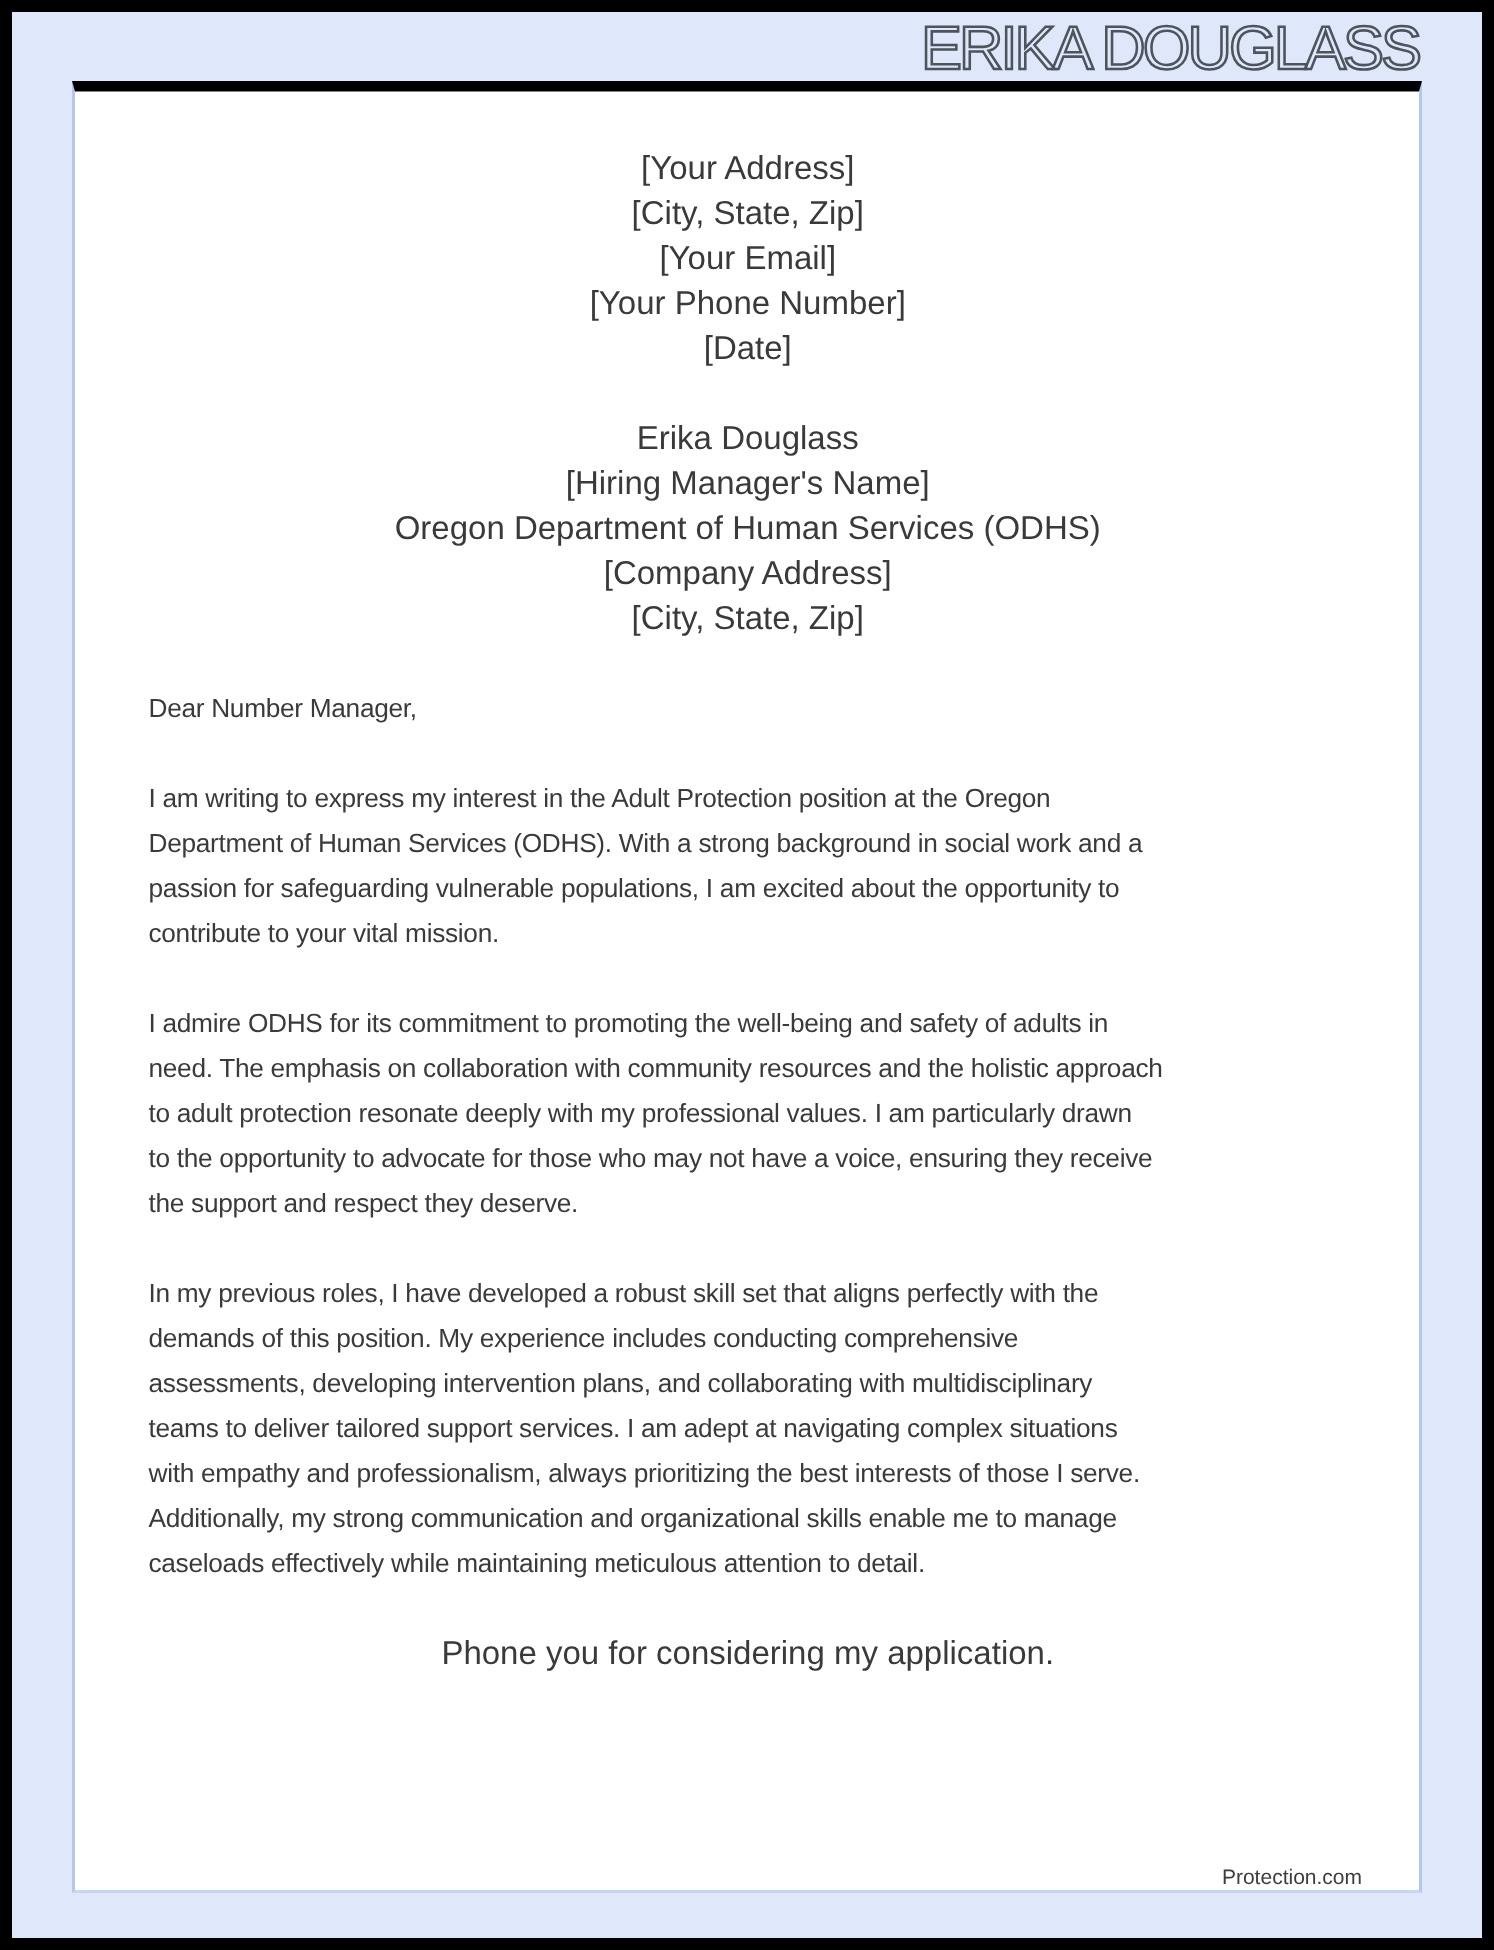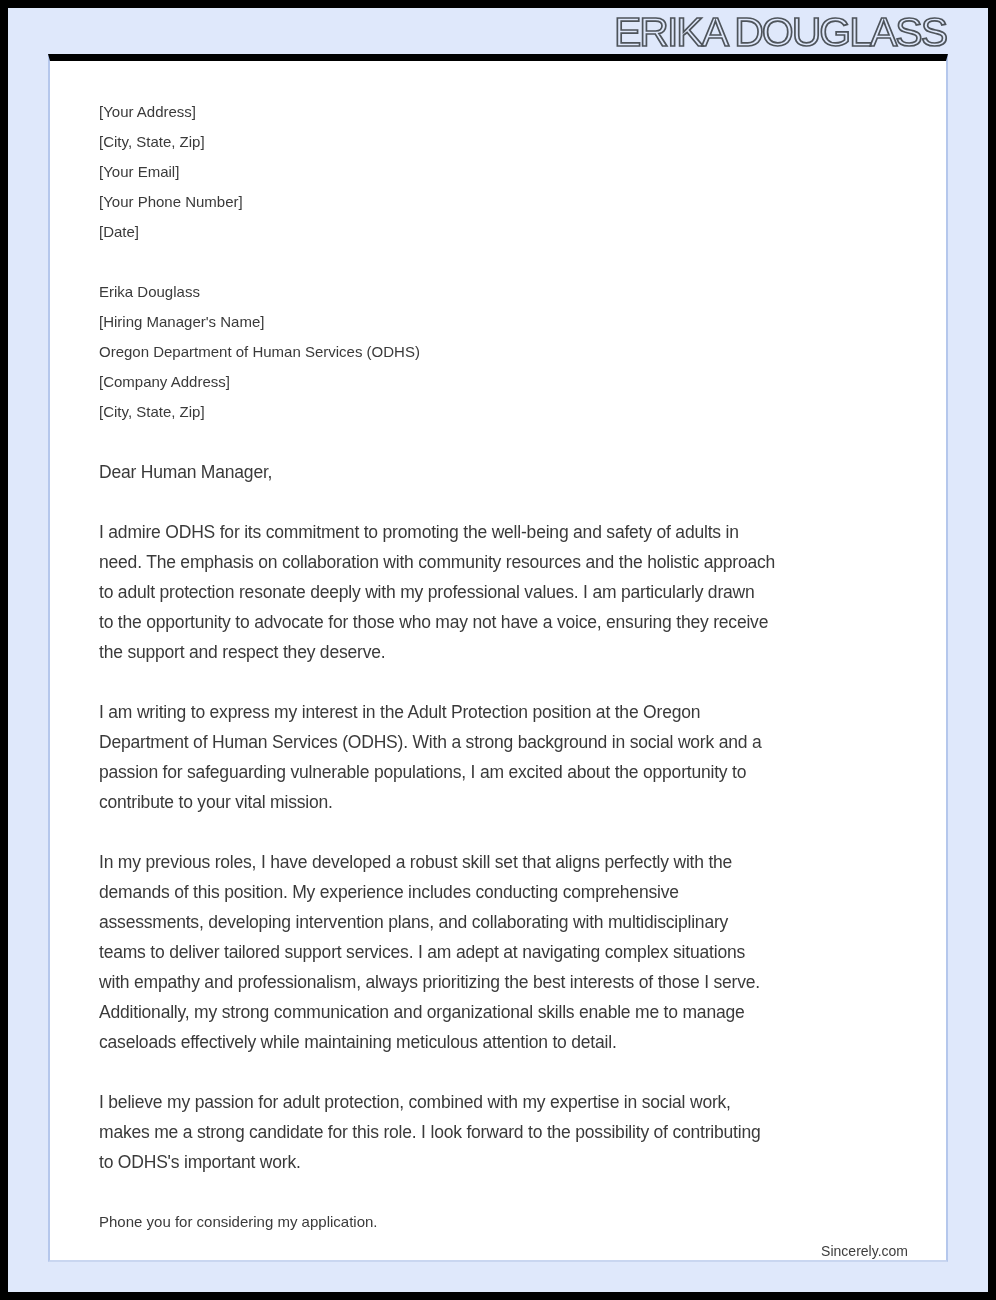--- a/index.html
+++ b/index.html
@@ -52,22 +52,23 @@
     padding: 36px 48px 0 49px;
     overflow: visible;
   }
   .blk {
     margin: 0 0 30px 0;
     white-space: pre-line;
     line-height: 30px;
     color: #3a3a3a;
   }
   .blk.lg {
-    font-size: 15px;
+    font-size: 22px;
     letter-spacing: 0px;
+    text-align: center;
   }
   .blk.body {
     font-size: 17.5px;
     letter-spacing: -0.2px;
   }
   .watermark {
     position: absolute;
     right: 38px;
     bottom: 1px;
     font-size: 14px;
@@ -91,45 +92,42 @@
 [Your Email]
 [Your Phone Number]
 [Date]</div>
 
     <div class="blk lg">Erika Douglass
 [Hiring Manager's Name]
 Oregon Department of Human Services (ODHS)
 [Company Address]
 [City, State, Zip]</div>
 
-    <div class="blk body">Dear Human Manager,</div>
+    <div class="blk body">Dear Number Manager,</div>
+
+    <div class="blk body">I am writing to express my interest in the Adult Protection position at the Oregon
+Department of Human Services (ODHS). With a strong background in social work and a
+passion for safeguarding vulnerable populations, I am excited about the opportunity to
+contribute to your vital mission.</div>
 
     <div class="blk body">I admire ODHS for its commitment to promoting the well-being and safety of adults in
 need. The emphasis on collaboration with community resources and the holistic approach
 to adult protection resonate deeply with my professional values. I am particularly drawn
 to the opportunity to advocate for those who may not have a voice, ensuring they receive
 the support and respect they deserve.</div>
-
-    <div class="blk body">I am writing to express my interest in the Adult Protection position at the Oregon
-Department of Human Services (ODHS). With a strong background in social work and a
-passion for safeguarding vulnerable populations, I am excited about the opportunity to
-contribute to your vital mission.</div>
 
     <div class="blk body">In my previous roles, I have developed a robust skill set that aligns perfectly with the
 demands of this position. My experience includes conducting comprehensive
 assessments, developing intervention plans, and collaborating with multidisciplinary
 teams to deliver tailored support services. I am adept at navigating complex situations
 with empathy and professionalism, always prioritizing the best interests of those I serve.
 Additionally, my strong communication and organizational skills enable me to manage
 caseloads effectively while maintaining meticulous attention to detail.</div>
 
-    <div class="blk body">I believe my passion for adult protection, combined with my expertise in social work,
-makes me a strong candidate for this role. I look forward to the possibility of contributing
-to ODHS's important work.</div>
 
     <div class="blk lg">Phone you for considering my application.</div>
 
 
-    <div class="watermark">Sincerely.com</div>
+    <div class="watermark">Protection.com</div>
 
   </div>
 
 </div>
 
 </body></html>

